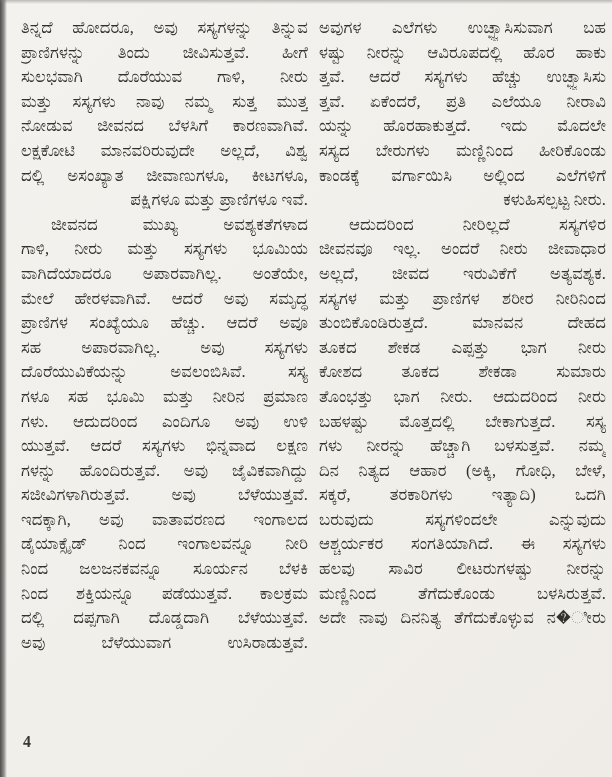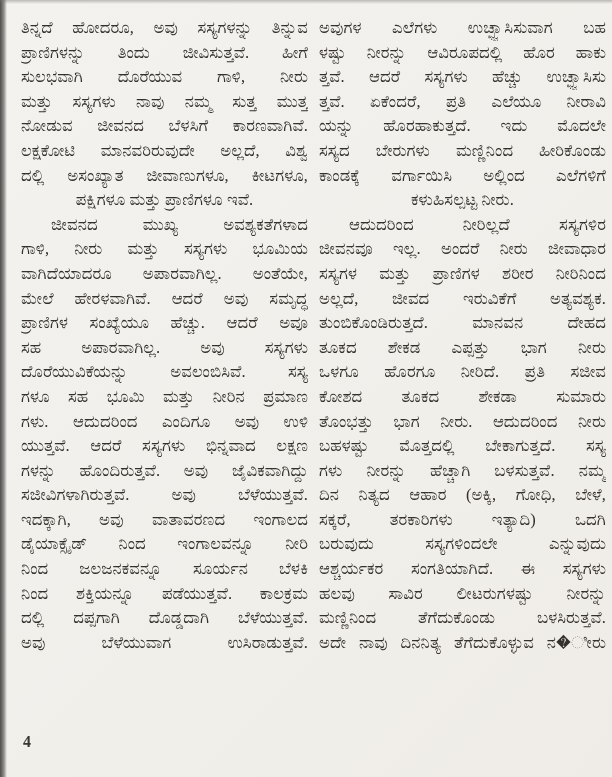--- a/index.html
+++ b/index.html
@@ -23,21 +23,21 @@
   .content{
     position:absolute;left:21px;top:16px;
     display:flex;gap:11px;
   }
   .column{width:287px;}
   .line{
     font-size:16.5px;
     line-height:24.6px;
     height:24.6px;
     overflow:hidden;
-    text-align:center;
+    text-align:right;
     letter-spacing:.1px;
   }
   .line.j{text-align:justify;text-align-last:justify;font-family:Liberation Serif, serif;}
   .line.ind{text-indent:30px;}
   .pagenum{
     position:absolute;left:23px;top:733px;
     font-size:16px;font-weight:bold;color:#3a3732;
   }
 </style>
 </head>
@@ -80,25 +80,24 @@
         <div class="line j">ಅವುಗಳ ಎಲೆಗಳು ಉಚ್ಛ್ವಾಸಿಸುವಾಗ ಬಹ</div>
         <div class="line j">ಳಷ್ಟು ನೀರನ್ನು ಆವಿರೂಪದಲ್ಲಿ ಹೊರ ಹಾಕು</div>
         <div class="line j">ತ್ತವೆ. ಆದರೆ ಸಸ್ಯಗಳು ಹೆಚ್ಚು ಉಚ್ಛ್ವಾಸಿಸು</div>
         <div class="line j">ತ್ತವೆ. ಏಕೆಂದರೆ, ಪ್ರತಿ ಎಲೆಯೂ ನೀರಾವಿ</div>
         <div class="line j">ಯನ್ನು ಹೊರಹಾಕುತ್ತದೆ. ಇದು ಮೊದಲೇ</div>
         <div class="line j">ಸಸ್ಯದ ಬೇರುಗಳು ಮಣ್ಣಿನಿಂದ ಹೀರಿಕೊಂಡು</div>
         <div class="line j">ಕಾಂಡಕ್ಕೆ ವರ್ಗಾಯಿಸಿ ಅಲ್ಲಿಂದ ಎಲೆಗಳಿಗೆ</div>
         <div class="line">ಕಳುಹಿಸಲ್ಪಟ್ಟ ನೀರು.</div>
         <div class="line j ind">ಆದುದರಿಂದ ನೀರಿಲ್ಲದೆ ಸಸ್ಯಗಳಿರ</div>
         <div class="line j">ಜೀವನವೂ ಇಲ್ಲ. ಅಂದರೆ ನೀರು ಜೀವಾಧಾರ</div>
+        <div class="line j">ಅಲ್ಲದೆ, ಜೀವದ ಇರುವಿಕೆಗೆ ಅತ್ಯವಶ್ಯಕ.</div>
         <div class="line j">ಸಸ್ಯಗಳ ಮತ್ತು ಪ್ರಾಣಿಗಳ ಶರೀರ ನೀರಿನಿಂದ</div>
-        <div class="line j">ಅಲ್ಲದೆ, ಜೀವದ ಇರುವಿಕೆಗೆ ಅತ್ಯವಶ್ಯಕ.</div>
         <div class="line j">ತುಂಬಿಕೊಂಡಿರುತ್ತದೆ. ಮಾನವನ ದೇಹದ</div>
         <div class="line j">ತೂಕದ ಶೇಕಡ ಎಪ್ಪತ್ತು ಭಾಗ ನೀರು</div>
-        <div class="line j">ಒಳಗೂ ಹೊರಗೂ ನೀರಿದೆ. ಪ್ರತಿ ಸಜೀವ</div>
         <div class="line j">ಕೋಶದ ತೂಕದ ಶೇಕಡಾ ಸುಮಾರು</div>
         <div class="line j">ತೊಂಭತ್ತು ಭಾಗ ನೀರು. ಆದುದರಿಂದ ನೀರು</div>
         <div class="line j">ಬಹಳಷ್ಟು ಮೊತ್ತದಲ್ಲಿ ಬೇಕಾಗುತ್ತದೆ. ಸಸ್ಯ</div>
         <div class="line j">ಗಳು ನೀರನ್ನು ಹೆಚ್ಚಾಗಿ ಬಳಸುತ್ತವೆ. ನಮ್ಮ</div>
         <div class="line j">ದಿನ ನಿತ್ಯದ ಆಹಾರ (ಅಕ್ಕಿ, ಗೋಧಿ, ಬೇಳೆ,</div>
         <div class="line j">ಸಕ್ಕರೆ, ತರಕಾರಿಗಳು ಇತ್ಯಾದಿ) ಒದಗಿ</div>
         <div class="line j">ಬರುವುದು ಸಸ್ಯಗಳಿಂದಲೇ ಎನ್ನುವುದು</div>
         <div class="line j">ಆಶ್ಚರ್ಯಕರ ಸಂಗತಿಯಾಗಿದೆ. ಈ ಸಸ್ಯಗಳು</div>
         <div class="line j">ಹಲವು ಸಾವಿರ ಲೀಟರುಗಳಷ್ಟು ನೀರನ್ನು</div>
         <div class="line j">ಮಣ್ಣಿನಿಂದ ತೆಗೆದುಕೊಂಡು ಬಳಸಿರುತ್ತವೆ.</div>

